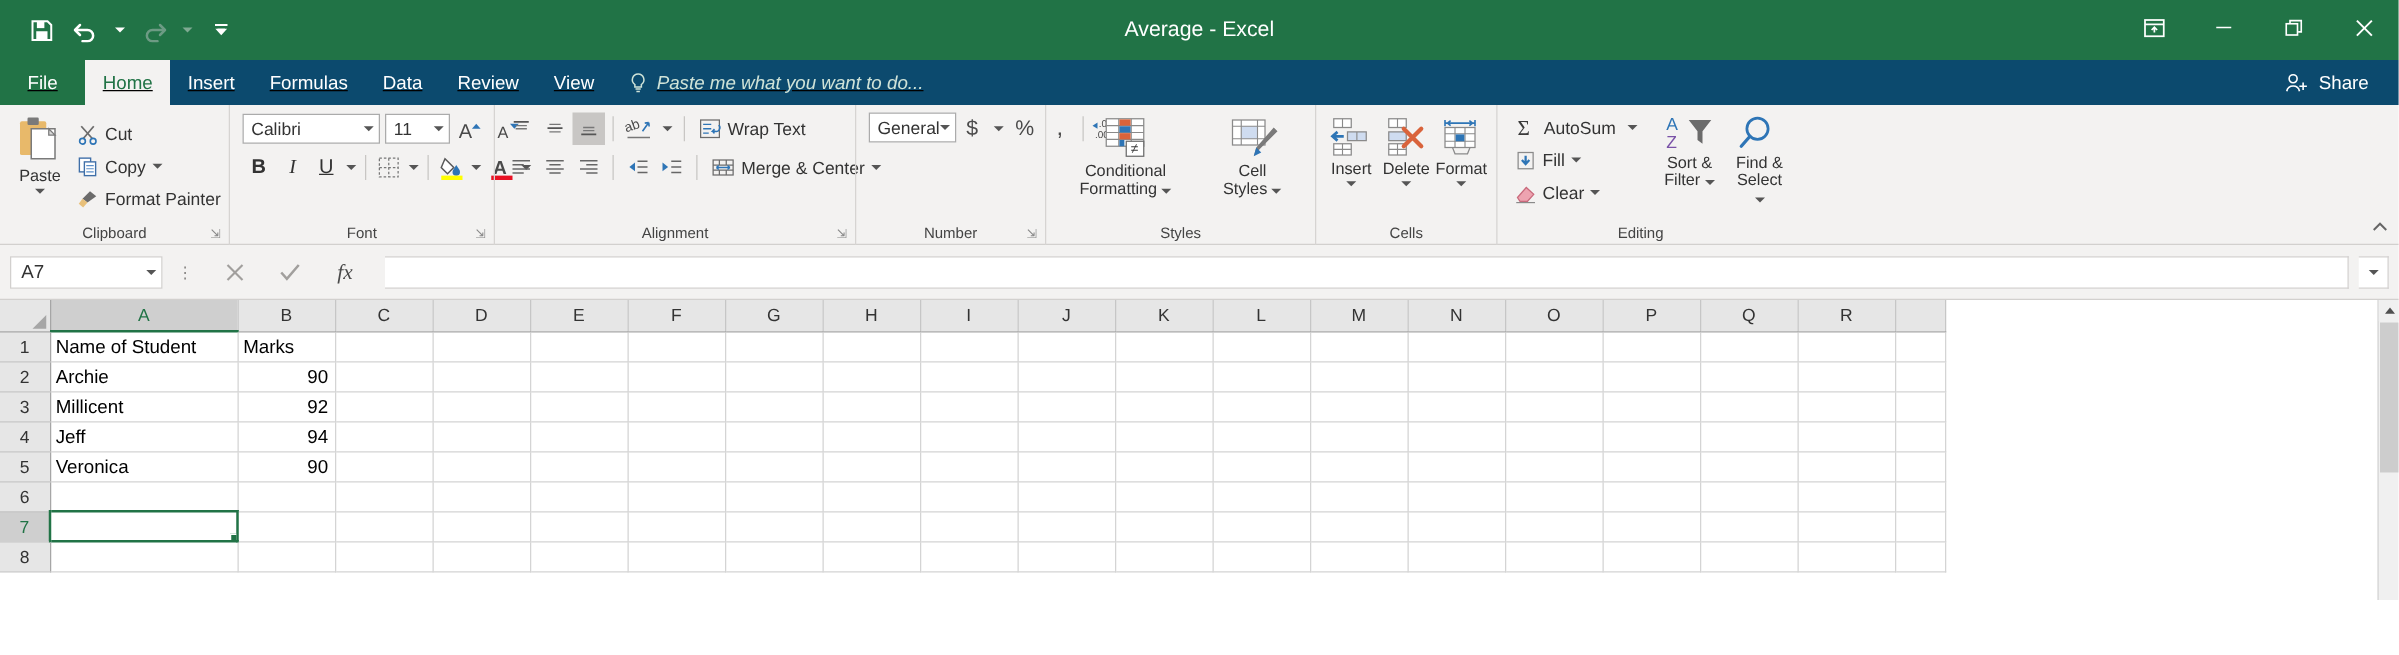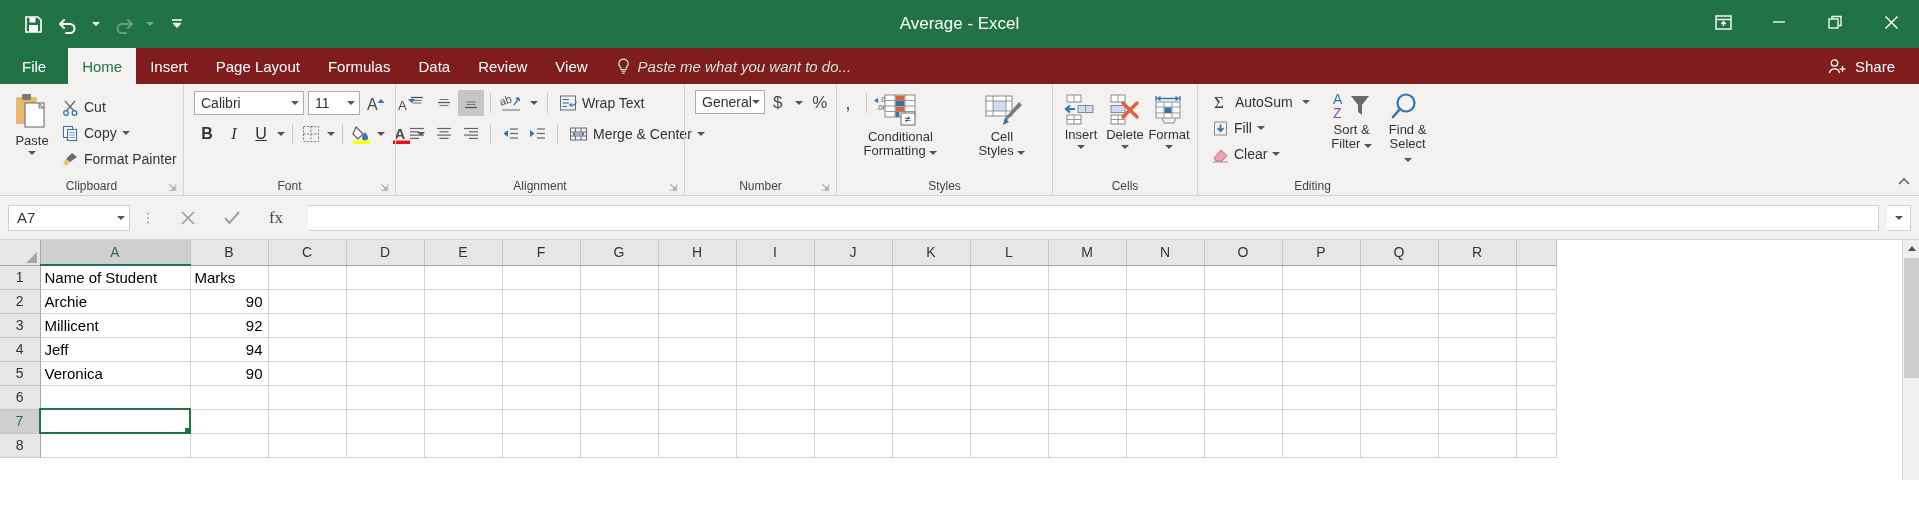--- a/index.html
+++ b/index.html
@@ -35,22 +35,23 @@
   }
   .wincontrols {
     position: absolute; right: 0; top: 0; height: 44px; display: flex; align-items: center;
   }
   .wc {
     width: 56px; height: 44px; display: flex; align-items: center; justify-content: center;
   }
 
   
   .tabstrip {
-    height: 36px; background: #7f1d1d; display: flex; 
+    height: 36px; background: #0c4a6e; display: flex; 
     position: relative;
+    text-decoration: underline;
   }
   .tab {
     height: 36px; padding: 0 14px; display: flex; align-items: center;
     color: #ffffff; font-size: 15px; white-space: nowrap;
   }
   .tab.file { background: #217346; padding: 0 22px; }
   .tab.active { background: #f3f2f1; color: #217346; }
   .tellme {
     display: flex; align-items: center; gap: 7px; height: 36px;
     padding-left: 14px; color: #cfe3d8; font-size: 15px; font-style: italic;
@@ -229,21 +230,20 @@
           <line x1="13.5" y1="1.5" x2="1.5" y2="13.5" stroke="#fff" stroke-width="1.5"></line>
         </svg>
       </div>
     </div>
   </div>
 
   <div class="tabstrip">
     <div class="tab file">File</div>
     <div class="tab active">Home</div>
     <div class="tab">Insert</div>
-    <div class="tab">Page Layout</div>
     <div class="tab">Formulas</div>
     <div class="tab">Data</div>
     <div class="tab">Review</div>
     <div class="tab">View</div>
     <div class="tellme">
       <span>
         <svg width="15" height="17" viewBox="0 0 15 17">
           <path d="M7.5 1.2 a4.6 4.6 0 0 0 -2.6 8.4 v1.9 h5.2 v-1.9 A4.6 4.6 0 0 0 7.5 1.2 z" fill="none" stroke="#cfe3d8" stroke-width="1.2"></path>
           <line x1="5.4" y1="13.2" x2="9.6" y2="13.2" stroke="#cfe3d8" stroke-width="1.2"></line>
           <line x1="6.1" y1="15.2" x2="8.9" y2="15.2" stroke="#cfe3d8" stroke-width="1.2"></line>
@@ -720,21 +720,21 @@
             <line x1="2" y1="2" x2="14" y2="14" stroke="#a19f9d" stroke-width="1.7"></line>
             <line x1="14" y1="2" x2="2" y2="14" stroke="#a19f9d" stroke-width="1.7"></line>
           </svg>
       </div>
       <div class="fb-ic">
         <svg width="18" height="16" viewBox="0 0 18 16">
             <path d="M2 8 L6.5 13 L16 2" stroke="#a19f9d" stroke-width="2" fill="none"></path>
           </svg>
       </div>
       <div class="fb-ic">
-        <span style="font-family:'Liberation Serif',serif;font-size:17px;color:#4a4a4a">fx</span>
+        <span style="font-family:'Liberation Serif',serif;font-style:italic;font-size:17px;color:#4a4a4a">fx</span>
       </div>
     </div>
     <div class="fb-input"></div>
     <div class="fb-expand">
         <span class="caret-dn" style="border-top-color:#555"></span>
       </div>
   </div>
 
   <div class="gridwrap">
     <table class="grid">

